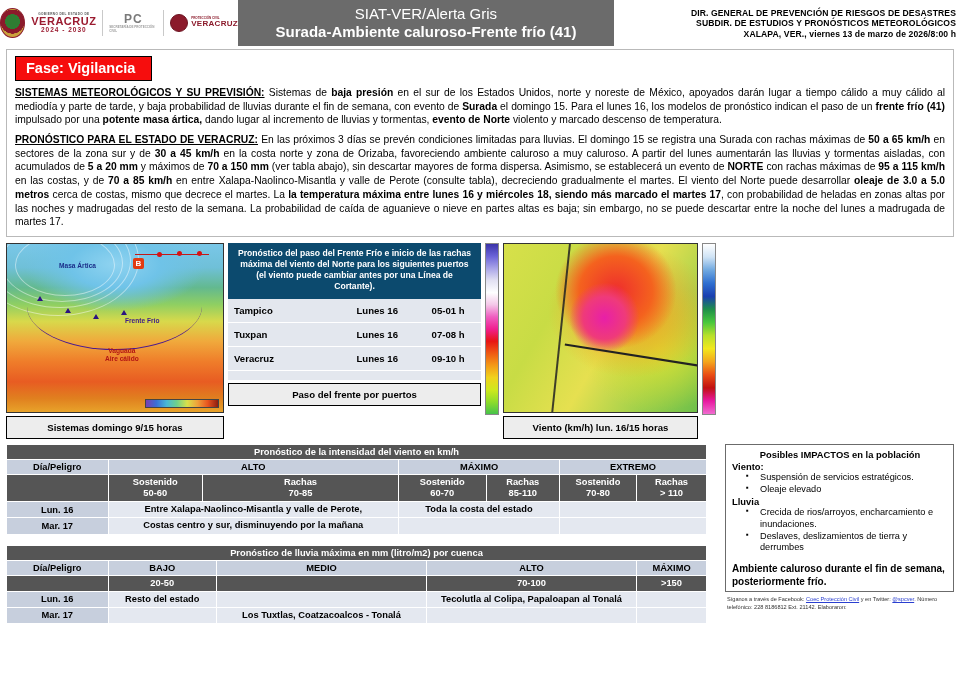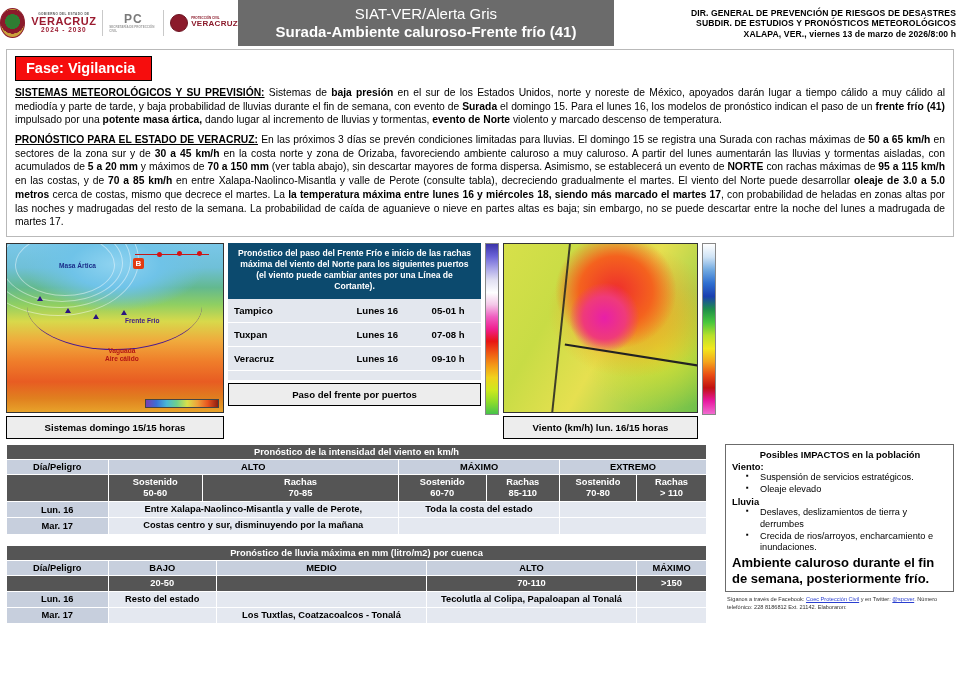--- a/index.html
+++ b/index.html
@@ -150,21 +150,21 @@
   .gap-row{height:6px;background:#fff;border:none !important;}
 
   .impacts{
     width:229px;border:1px solid #6b6b6b;background:#fff;padding:4px 5px 3px 6px;box-sizing:border-box;
   }
   .imp-title{font-size:9.4px;font-weight:bold;text-align:center;margin-bottom:1px;}
   .imp-sub{font-size:9.4px;font-weight:bold;}
   ul.imp{margin:0 0 1px 0;padding-left:16px;list-style:none;}
   ul.imp li{font-size:9.2px;line-height:1.22;margin-bottom:1px;position:relative;padding-left:12px;}
   ul.imp li:before{content:"▪";position:absolute;left:-2px;top:-1px;font-size:8px;}
-  .imp-foot{font-size:13px;font-weight:bold;line-height:1.25;margin-top:2px;}
+  .imp-foot{font-size:10px;font-weight:bold;line-height:1.25;margin-top:10px;}
   .legal{
     width:229px;box-sizing:border-box;font-size:5.6px;color:#333;line-height:1.45;
     margin-top:3px;padding:0 2px;
   }
   .legal a{color:#2a3fd0;text-decoration:underline;}
 </style>
 </head>
 <body>
 
 <div class="page">
@@ -228,21 +228,21 @@
         <div class="tri" style="left:114px;top:66px;"></div>
         <div class="sem" style="left:150px;top:8px;"></div>
         <div class="sem" style="left:170px;top:7px;"></div>
         <div class="sem" style="left:190px;top:7px;"></div>
         <div class="lowmark">B</div>
         <div class="lbl l-masa">Masa Ártica</div>
         <div class="lbl l-frente">Frente Frío</div>
         <div class="lbl l-vaguada"><span>Vaguada</span><br><span>Aire cálido</span></div>
         <div class="cbar-h"></div>
       </div>
-      <div class="caption">Sistemas domingo 15/15 horas</div>
+      <div class="caption">Sistemas domingo 9/15 horas</div>
     </div>
 
     <div class="panel ports">
       <div class="ports-head">Pronóstico del paso del Frente Frío e inicio de las rachas máxima  del viento del Norte para los siguientes puertos (el viento puede cambiar antes por una Línea de Cortante).</div>
       <table class="ptab">
         <tbody>
           <tr>
             <td class="c1">Tampico</td>
             <td class="c2">Lunes 16</td>
             <td class="c3">05-01 h</td>
@@ -344,21 +344,21 @@
             <td class="t-hdr">Día/Peligro</td>
             <td class="t-hdr">BAJO</td>
             <td class="t-hdr">MEDIO</td>
             <td class="t-hdr">ALTO</td>
             <td class="t-hdr">MÁXIMO</td>
           </tr>
           <tr>
             <td class="t-hdr2"></td>
             <td class="t-hdr2">20-50</td>
             <td class="t-hdr2"></td>
-            <td class="t-hdr2">70-110</td>
+            <td class="t-hdr2">70-100</td>
             <td class="t-hdr2">&gt;150</td>
           </tr>
           <tr>
             <td class="t-day">Lun. 16</td>
             <td class="t-cell">Resto del estado</td>
             <td class="t-empty"></td>
             <td class="t-cell">Tecolutla al Colipa, Papaloapan al Tonalá</td>
             <td class="t-empty"></td>
           </tr>
           <tr>
@@ -375,21 +375,21 @@
     <div>
       <div class="impacts">
         <div class="imp-title">Posibles IMPACTOS en la población</div>
         <div class="imp-sub">Viento:</div>
         <ul class="imp">
           <li>Suspensión de servicios estratégicos.</li>
           <li>Oleaje elevado</li>
         </ul>
         <div class="imp-sub">Lluvia</div>
         <ul class="imp">
+          <li>Crecida de rios/arroyos, encharcamiento e inundaciones.</li>
           <li>Deslaves, deslizamientos de tierra y derrumbes</li>
-          <li>Crecida de rios/arroyos, encharcamiento e inundaciones.</li>
         </ul>
         <div class="imp-foot">Ambiente caluroso durante el fin de semana, posteriormente frío.</div>
       </div>
       <div class="legal"><span>Síganos a través de Facebook: </span><a href="#">Coec Protección Civil</a><span> y en Twitter: </span><a href="#">@spcver</a><span>. Número telefónico:  228 8186812 Ext. 21142. Elaboraron:</span></div>
     </div>
   </div>
 </div>
 
 </body></html>

